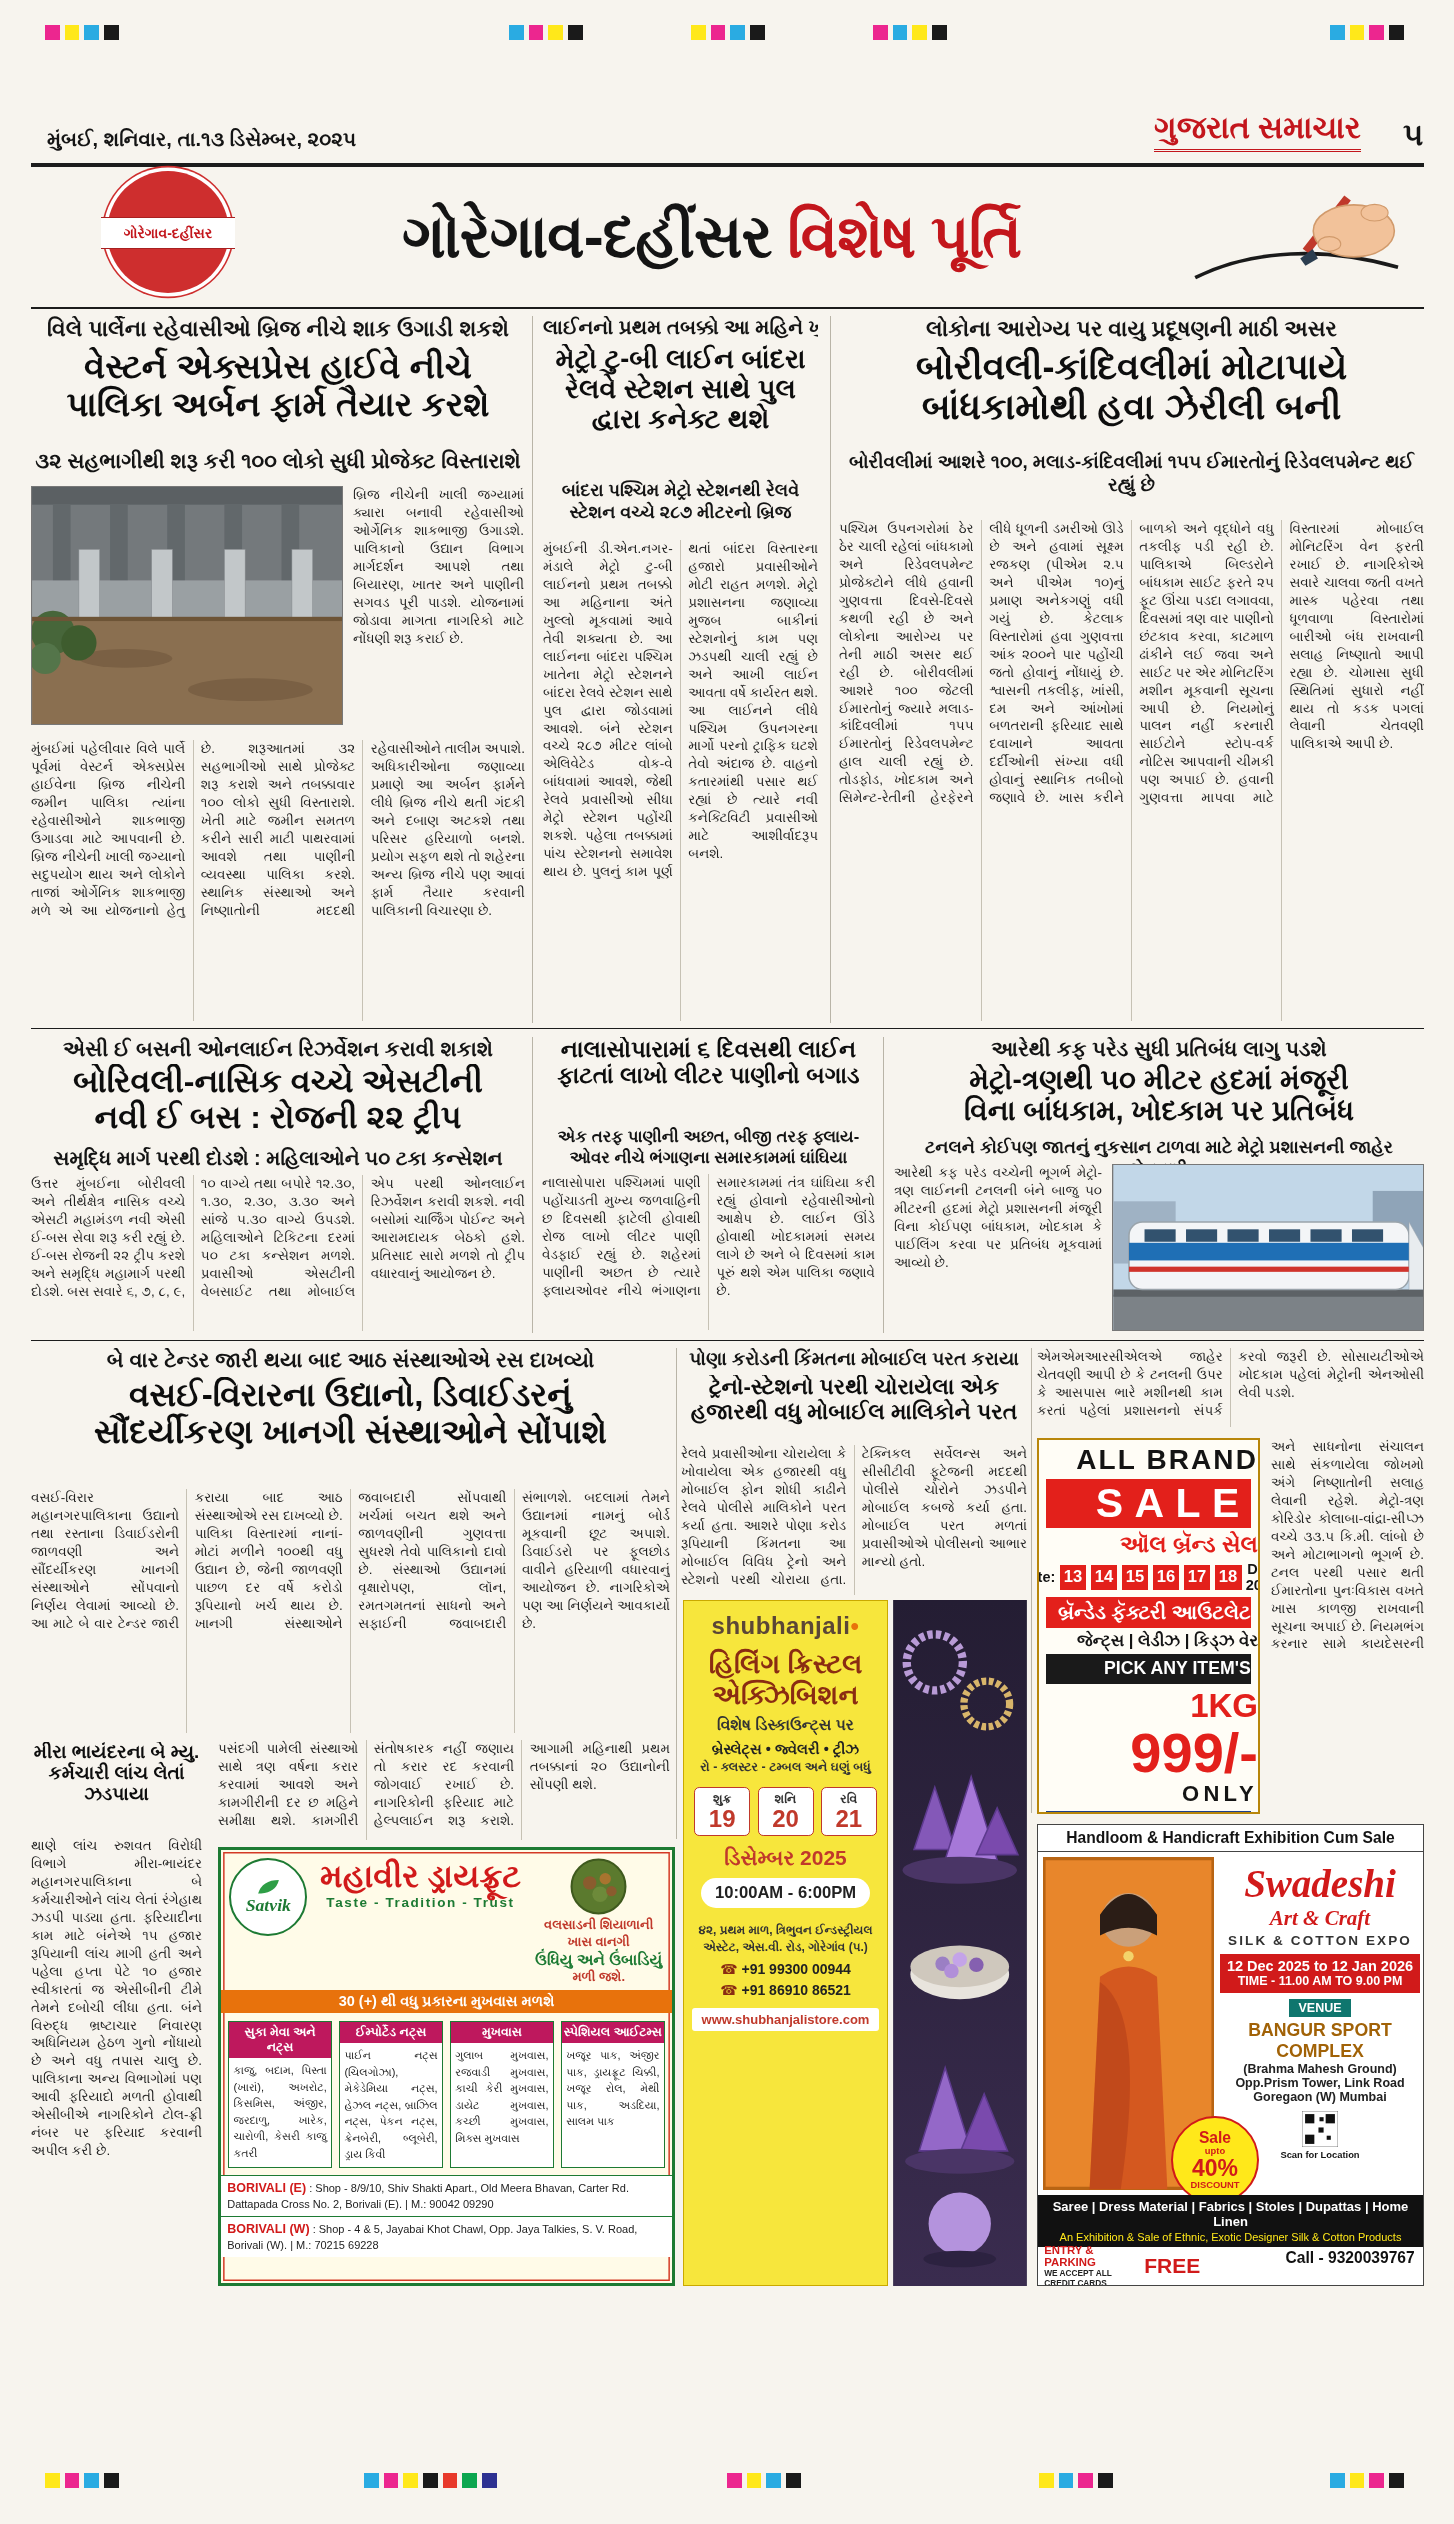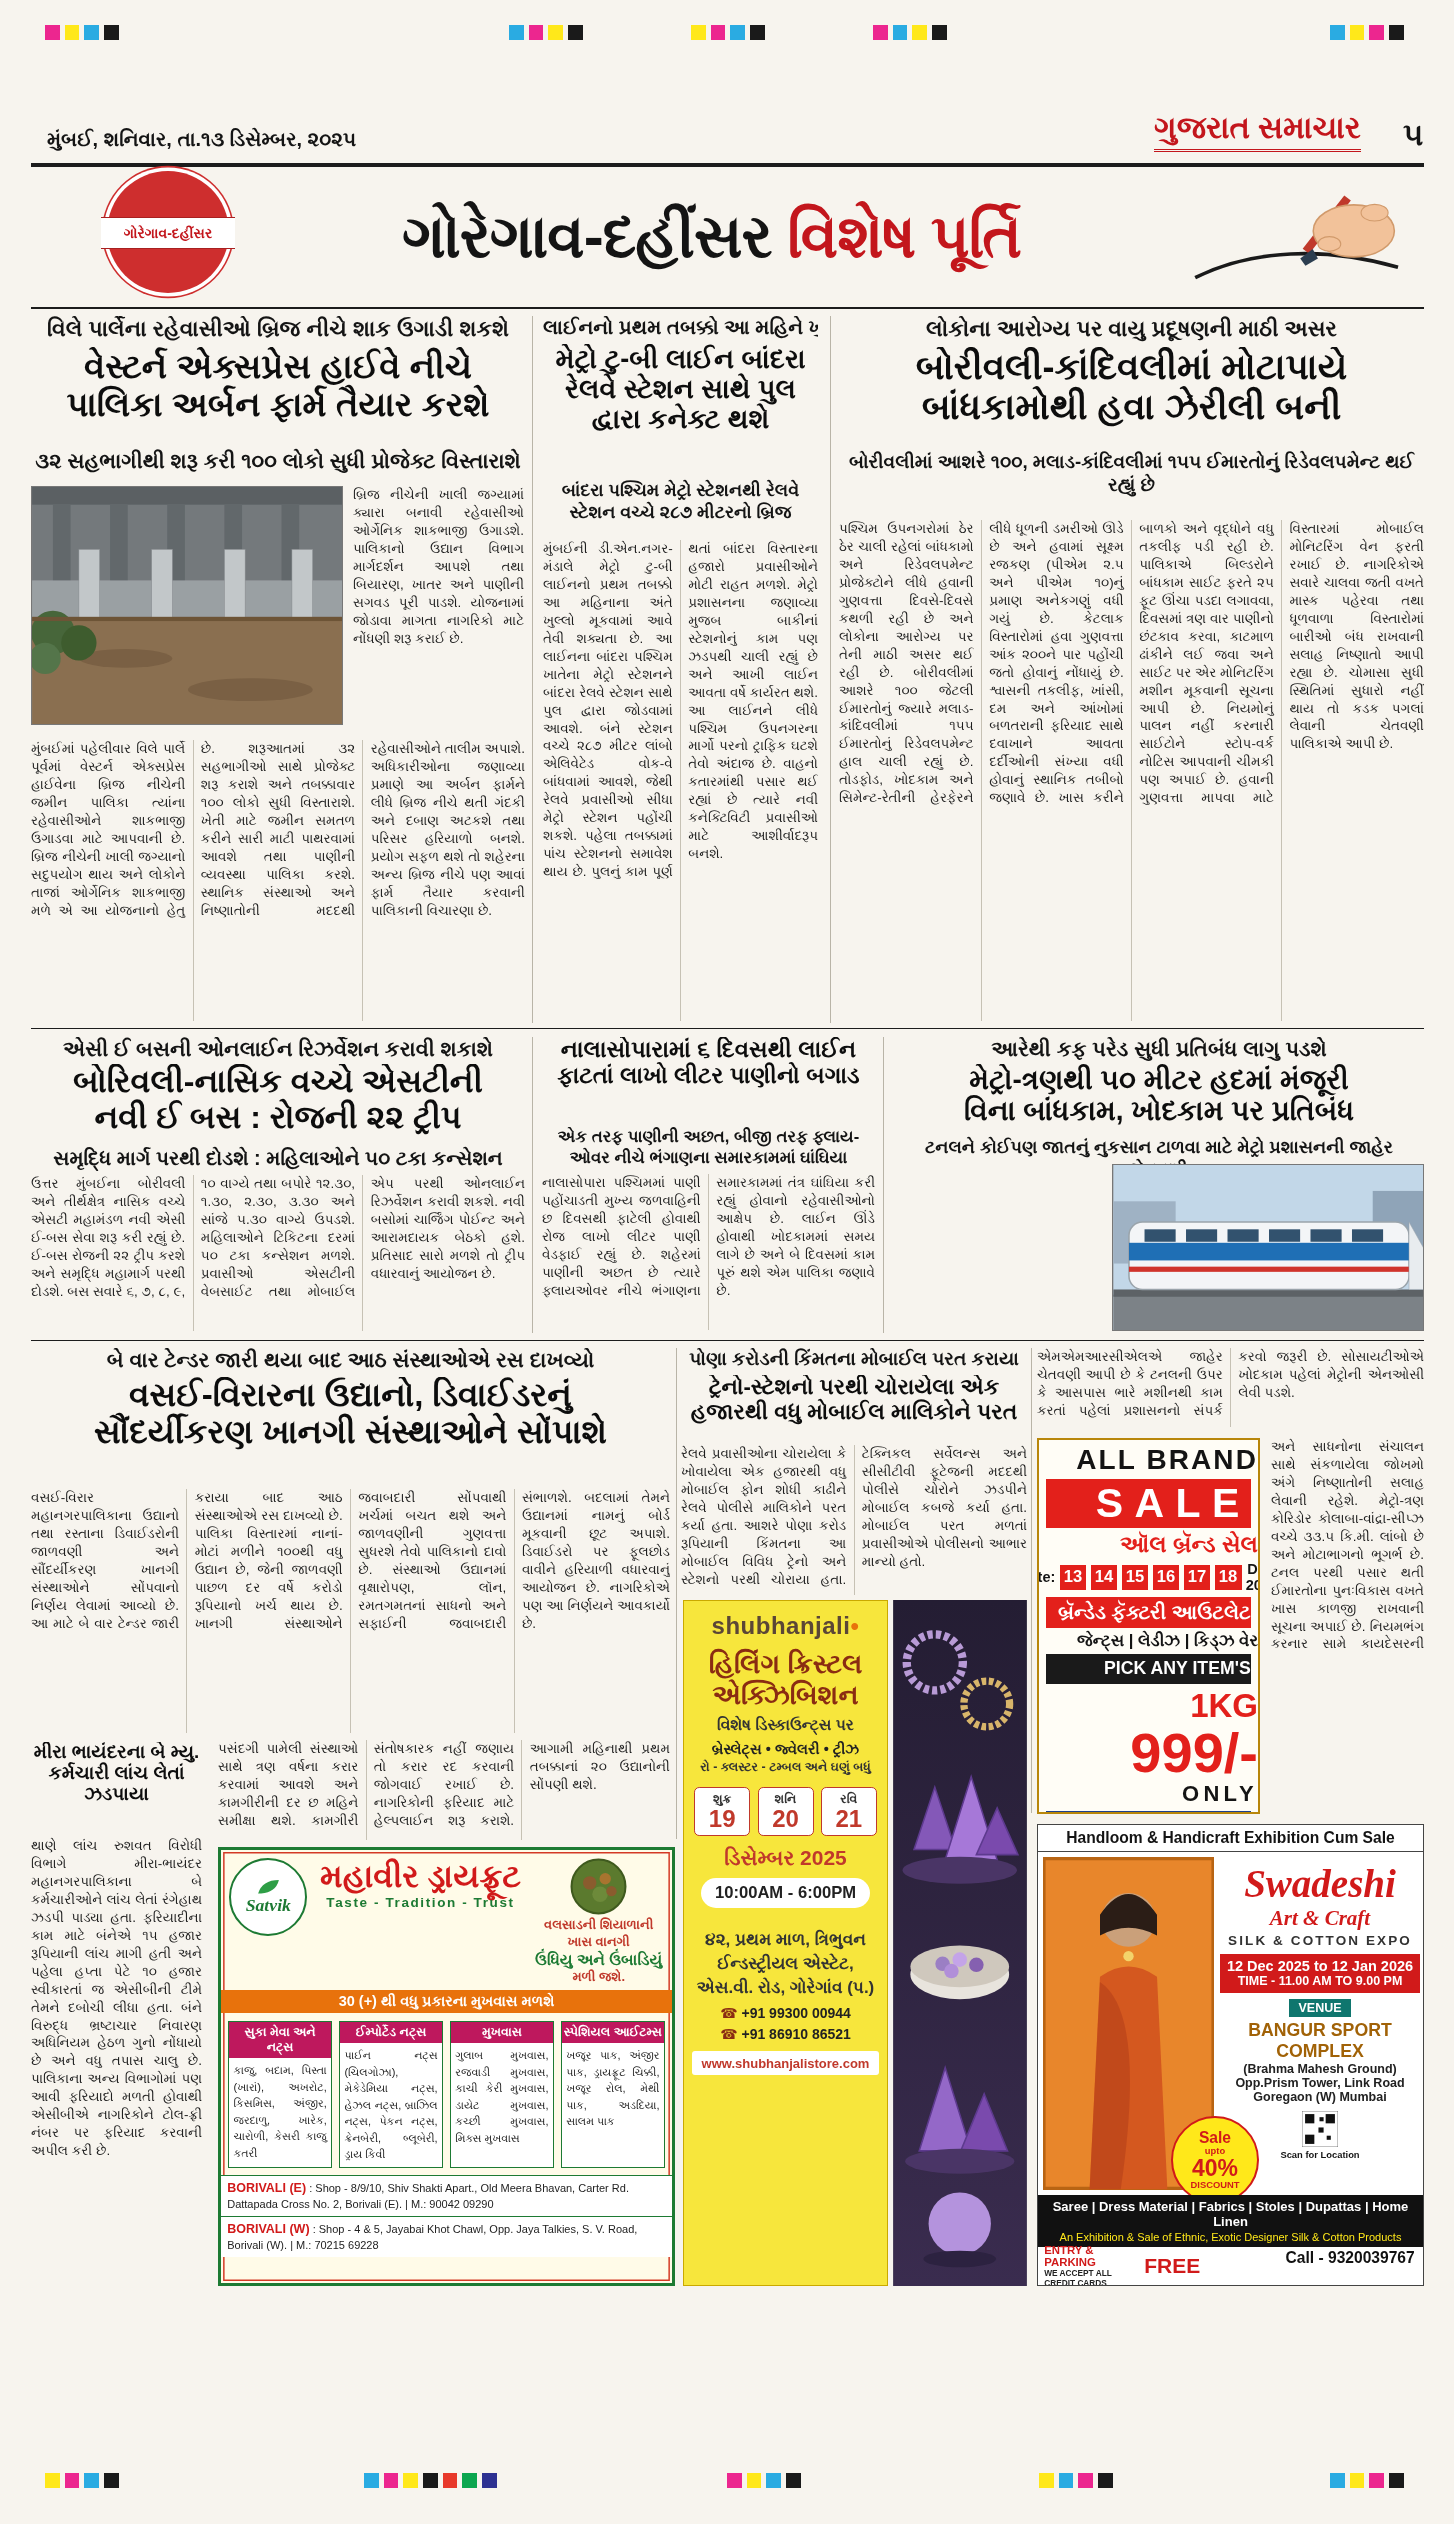--- a/index.html
+++ b/index.html
@@ -72,21 +72,21 @@
 .sh-t1,.sh-t2{font-size:27px;font-weight:800;color:#8a2c12;line-height:1.15}
 .sh-offer{font-size:15.6px;font-weight:700;color:#333;margin-top:5.2px}
 .sh-l1{font-size:14.5px;font-weight:800;color:#222;margin-top:7.3px}
 .sh-l2{font-size:12.5px;font-weight:700;color:#333;margin-top:2.1px}
 .sh-days{display:flex;justify-content:center;gap:7.3px;margin-top:11.4px}
 .sh-day{width:56px;background:#fff;border:1.6px solid #c0392b;border-radius:5.2px;padding:4.2px 0}
 .sh-dn{font-size:12.5px;font-weight:700;color:#333}
 .sh-dd{font-size:24px;font-weight:800;color:#c0392b;line-height:1}
 .sh-month{font-size:21px;font-weight:800;color:#c0392b;margin-top:9.4px}
 .sh-time{display:inline-block;background:#fff;border-radius:21px;font-size:16.6px;font-weight:800;color:#222;padding:5.2px 13.5px;margin-top:8.3px}
-.sh-addr{font-size:17px;font-weight:700;color:#333;margin-top:20px;padding:0 7.3px;line-height:1.4}
+.sh-addr{font-size:12px;font-weight:700;color:#333;margin-top:14px;padding:0 7.3px;line-height:1.4}
 .sh-ph{font-size:14px;font-weight:800;color:#222;margin-top:5.2px}
 .sh-web{display:inline-block;background:#fff;border-radius:3px;font-size:13px;font-weight:800;color:#c0392b;padding:4.2px 9.4px;margin-top:9.4px}
 
 .mv{background:#fffbe8;border:3.6px solid #1d7a33;box-shadow:inset 0 0 0 2.1px #fffbe8,inset 0 0 0 3.6px #d43a25;overflow:hidden}
 .mv-brand{font-size:32px;font-weight:800;color:#d11a1a;white-space:nowrap}
 .mv-tag{font-size:13.5px;font-weight:700;color:#1d7a33;letter-spacing:1.6px}
 .mv-feat{font-size:13px;font-weight:800;color:#c0392b;line-height:1.3}
 .mv-feat2{font-size:15.6px;font-weight:800;color:#1d7a33}
 .mv-band{background:#e8720c;color:#fff;font-size:14.5px;font-weight:800;text-align:center;padding:3.1px 0}
 .mv-groups{display:flex;gap:7.3px;padding:7.3px}
@@ -225,20 +225,21 @@
   <div class="abs hl" style="left:542px;top:1037px;width:333px;height:86px;font-size:23px">નાલાસોપારામાં ૬ દિવસથી લાઈન ફાટતાં લાખો લીટર પાણીનો બગાડ</div>
   <div class="abs sub" style="left:542px;top:1127px;width:333px;font-size:16.6px">એક તરફ પાણીની અછત, બીજી તરફ ફ્લાય-ઓવર નીચે ભંગાણના સમારકામમાં ઘાંઘિયા</div>
   <div class="abs bt c2" style="left:542px;top:1174px;width:333px;height:156px">નાલાસોપારા પશ્ચિમમાં પાણી પહોંચાડતી મુખ્ય જળવાહિની છ દિવસથી ફાટેલી હોવાથી રોજ લાખો લીટર પાણી વેડફાઈ રહ્યું છે. શહેરમાં પાણીની અછત છે ત્યારે ફ્લાયઓવર નીચે ભંગાણના સમારકામમાં તંત્ર ઘાંઘિયા કરી રહ્યું હોવાનો રહેવાસીઓનો આક્ષેપ છે. લાઈન ઊંડે હોવાથી ખોદકામમાં સમય લાગે છે અને બે દિવસમાં કામ પૂરું થશે એમ પાલિકા જણાવે છે.</div>
 
   <div class="abs kicker" style="left:894px;top:1037px;width:530px;font-size:21px">આરેથી કફ પરેડ સુધી પ્રતિબંધ લાગુ પડશે</div>
   <div class="abs hl" style="left:894px;top:1064px;width:530px;height:68px;font-size:28px">
     <div class="ln">મેટ્રો-ત્રણથી ૫૦ મીટર હદમાં મંજૂરી</div>
     <div class="ln">વિના બાંધકામ, ખોદકામ પર પ્રતિબંધ</div>
   </div>
   <div class="abs sub" style="left:894px;top:1136px;width:530px;font-size:17.7px">ટનલને કોઈપણ જાતનું નુકસાન ટાળવા માટે મેટ્રો પ્રશાસનની જાહેર ચેતવણી</div>
+  <div class="abs bt" style="left:894px;top:1164px;width:208px;height:167px">આરેથી કફ પરેડ વચ્ચેની ભૂગર્ભ મેટ્રો-ત્રણ લાઈનની ટનલની બંને બાજુ ૫૦ મીટરની હદમાં મેટ્રો પ્રશાસનની મંજૂરી વિના કોઈપણ બાંધકામ, ખોદકામ કે પાઈલિંગ કરવા પર પ્રતિબંધ મૂકવામાં આવ્યો છે.</div>
   <div class="abs photo" style="left:1112px;top:1164px;width:312px;height:167px">
     <svg width="312" height="167" viewBox="0 0 600 322">
       <rect width="600" height="322" fill="#c2d7e8"></rect>
       <rect x="0" y="70" width="120" height="120" fill="#9fb2c4"></rect>
       <rect x="500" y="50" width="100" height="150" fill="#8fa4b8"></rect>
       <rect y="250" width="600" height="72" fill="#7c8287"></rect>
       <rect y="240" width="600" height="14" fill="#5d6266"></rect>
       <rect x="30" y="110" width="540" height="130" rx="26" fill="#f3f5f7" stroke="#9aa4ab" stroke-width="3"></rect>
       <rect x="30" y="150" width="540" height="34" fill="#1f6fb5"></rect>
       <rect x="60" y="124" width="60" height="24" fill="#32526e"></rect>

